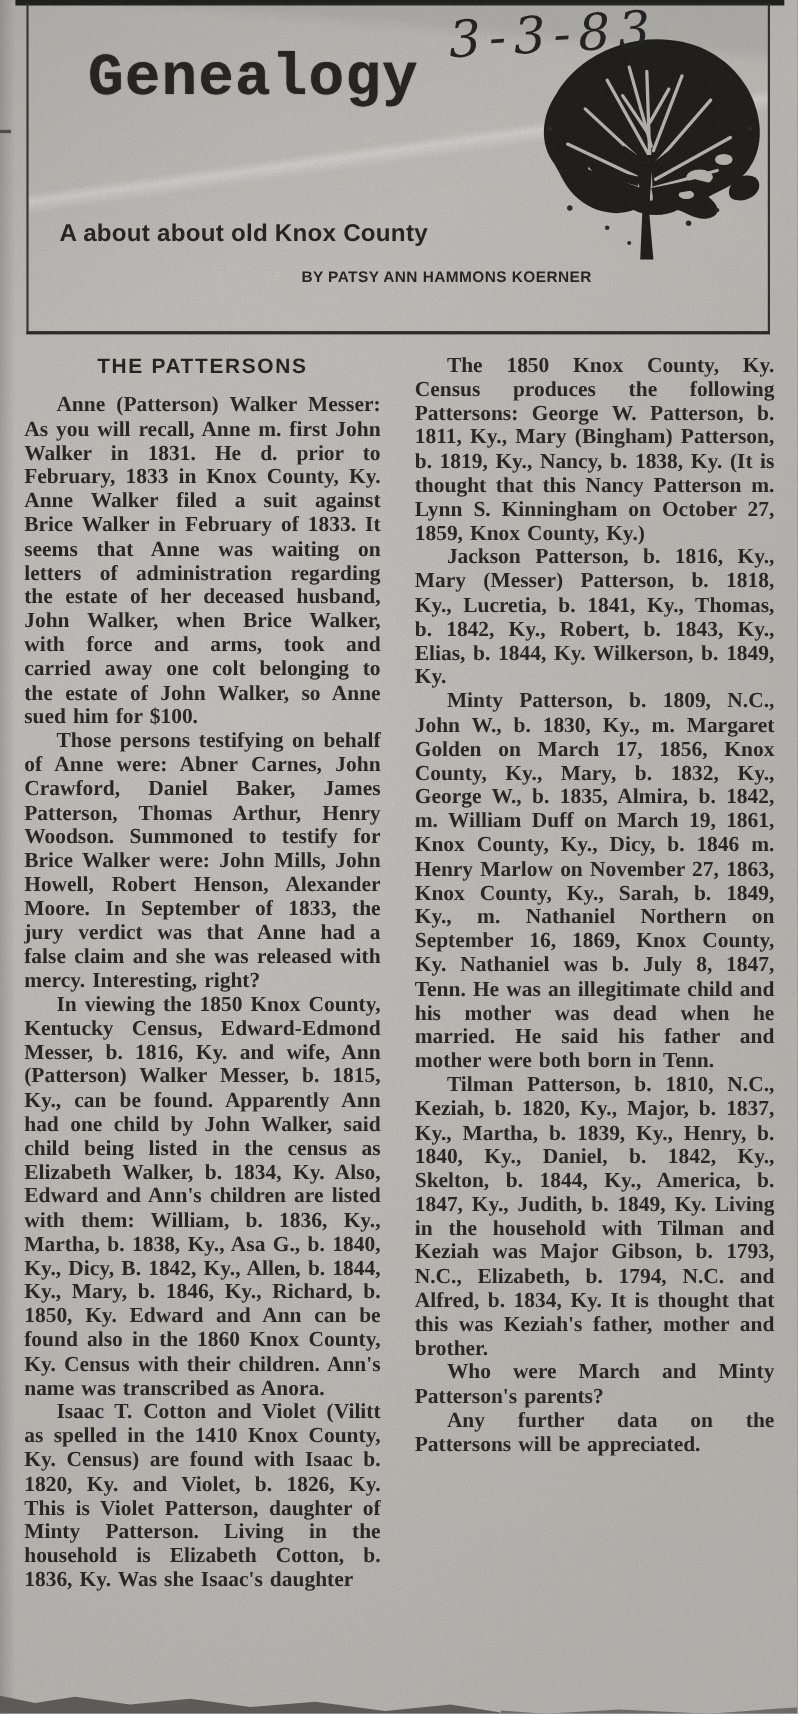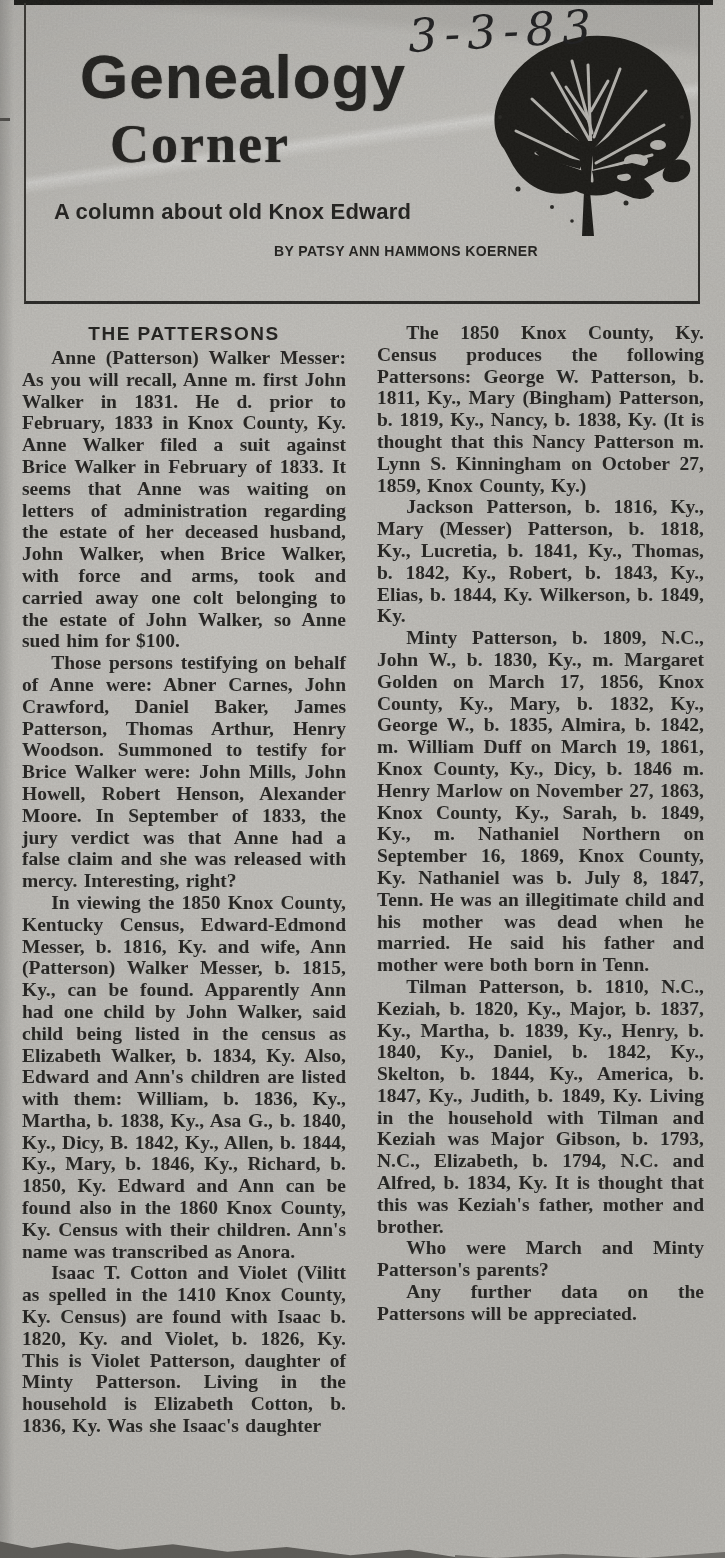--- a/index.html
+++ b/index.html
@@ -35,22 +35,22 @@
     font-family:"DejaVu Serif", serif;
     font-style:italic;
     font-size:46px;
     letter-spacing:7px;
     color:#1a1a1c;
     transform:rotate(-3deg);
     z-index:5;
   }
   .title-line1{
     position:absolute;left:54px;top:38px;
-    font-family:Liberation Sans, sans-serif;
-    font-weight:700;font-size:62px;letter-spacing:1px;
+    font-family:Liberation Mono, monospace;
+    font-weight:700;font-size:54px;letter-spacing:1px;
     text-shadow:0 0 1px rgba(20,20,20,0.85);
   }
   .title-line2{
     position:absolute;left:84px;top:110px;
     font-family:"Liberation Serif", serif;
     font-weight:700;font-size:54px;letter-spacing:2px;
     text-shadow:0 0 1px rgba(20,20,20,0.85);
   }
   .subtitle{
     position:absolute;left:28px;top:196px;
@@ -71,21 +71,21 @@
     z-index:1;
   }
   .col{width:324px;}
   .col2{width:327px;}
   .article-heading{
     text-align:center;
     font-family:"Liberation Sans", sans-serif;
     font-weight:700;font-size:19px;
     letter-spacing:1.5px;
     line-height:23px;
-    margin-bottom:2px;
+    margin-bottom:13px;
   }
   .col p{
     margin:0;
     font-size:19.5px;
     line-height:21.8px;
     font-weight:700;
     text-align:justify;
     text-indent:1.5em;
     word-spacing:1.5px;
     color:#201f1d;
@@ -114,22 +114,21 @@
 </head>
 <body>
 
 <div class="page">
 
   <div class="edge-shadow-left"></div>
   <div class="box-top-bar"></div>
 
   <div class="header-box">
     <div class="title-line1">Genealogy</div>
-    <div class="title-line2">Corner</div>
-    <div class="subtitle">A column about old Knox Edward</div>
+    <div class="subtitle">A about about old Knox County</div>
     <div class="byline">BY PATSY ANN HAMMONS KOERNER</div>
 
     <svg class="tree" width="240" height="225" viewBox="0 0 240 225">
       <g>
         <path fill="#161512" d="M28,128 C14,110 16,84 30,64 C42,44 62,28 88,20 C112,12 142,13 165,24 C188,35 206,56 212,80 C218,102 214,122 202,136 C192,148 178,152 168,158 C176,164 180,172 172,176 C160,182 148,172 140,170 C128,176 112,176 100,170 C84,176 64,172 50,160 C38,150 34,138 28,128 Z"></path>
         <path fill="#161512" d="M196,140 C206,136 216,140 214,150 C212,158 200,164 190,160 C184,157 186,146 196,140 Z"></path>
       </g>
       <g stroke="#bdbbb6" stroke-width="3" stroke-linecap="round" fill="none">
         <path d="M116,160 L112,44"></path>
         <path d="M114,120 L76,52"></path>

